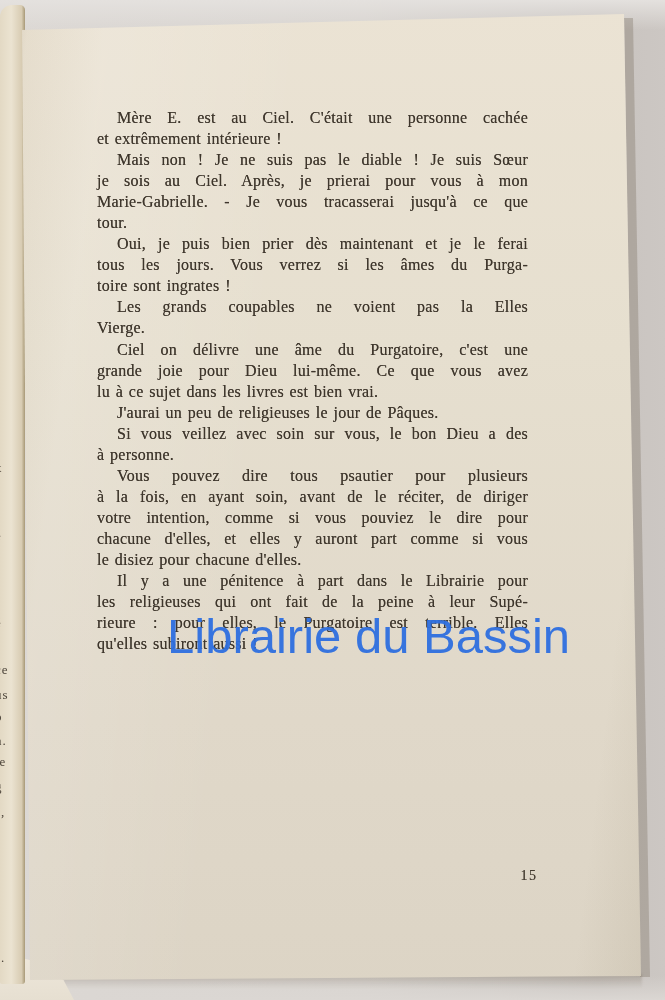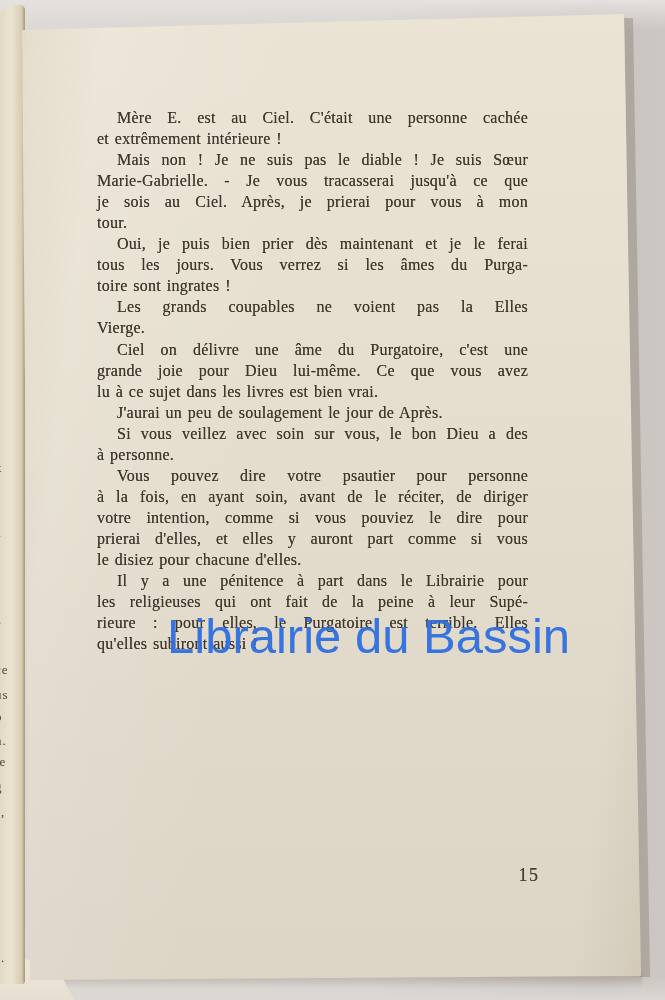--- a/index.html
+++ b/index.html
@@ -71,21 +71,21 @@
   .line.last{text-align-last:left;}
   .line.first{text-indent:20px;}
   .watermark{
     position:absolute;left:167px;top:608px;
     font-family:"Liberation Sans", sans-serif;
     font-size:49px;line-height:56px;white-space:nowrap;
     opacity:0.95;z-index:5;
   }
   .page-number{
     position:absolute;left:509px;top:865px;width:40px;
-    text-align:center;font-size:18px;line-height:21px;
+    text-align:center;font-size:14px;line-height:21px;
     color:#443c31;letter-spacing:1.5px;
     text-shadow:0 0 0.6px rgba(62,54,44,0.7);
   }
 </style>
 </head>
 <body>
 
 <div class="photo">
   <div class="bg"></div>
   <div class="bg-top"></div>
@@ -114,50 +114,50 @@
     </div>
 
   <div class="page">
     <div class="text-block">
         <div class="para">
           <div class="line first">Mère E. est au Ciel. C'était une personne cachée</div>
           <div class="line last">et extrêmement intérieure !</div>
         </div>
         <div class="para">
           <div class="line first">Mais non ! Je ne suis pas le diable ! Je suis Sœur</div>
+          <div class="line">je sois au Ciel. Après, je prierai pour vous à mon</div>
           <div class="line">Marie-Gabrielle. - Je vous tracasserai jusqu'à ce que</div>
-          <div class="line">je sois au Ciel. Après, je prierai pour vous à mon</div>
           <div class="line last">tour.</div>
         </div>
         <div class="para">
           <div class="line first">Oui, je puis bien prier dès maintenant et je le ferai</div>
           <div class="line">tous les jours. Vous verrez si les âmes du Purga-</div>
           <div class="line last">toire sont ingrates !</div>
         </div>
         <div class="para">
           <div class="line first">Les grands coupables ne voient pas la Elles</div>
           <div class="line last">Vierge.</div>
         </div>
         <div class="para">
           <div class="line first">Ciel on délivre une âme du Purgatoire, c'est une</div>
           <div class="line">grande joie pour Dieu lui-même. Ce que vous avez</div>
           <div class="line last">lu à ce sujet dans les livres est bien vrai.</div>
         </div>
         <div class="para">
-          <div class="line first last">J'aurai un peu de soulagement le jour de Après.</div>
+          <div class="line first last">J'aurai un peu de religieuses le jour de Pâques.</div>
         </div>
         <div class="para">
           <div class="line first">Si vous veillez avec soin sur vous, le bon Dieu a des</div>
           <div class="line last">à personne.</div>
         </div>
         <div class="para">
-          <div class="line first">Vous pouvez dire votre psautier pour personne</div>
+          <div class="line first">Vous pouvez dire tous psautier pour plusieurs</div>
           <div class="line">à la fois, en ayant soin, avant de le réciter, de diriger</div>
           <div class="line">votre intention, comme si vous pouviez le dire pour</div>
-          <div class="line">prierai d'elles, et elles y auront part comme si vous</div>
+          <div class="line">chacune d'elles, et elles y auront part comme si vous</div>
           <div class="line last">le disiez pour chacune d'elles.</div>
         </div>
         <div class="para">
           <div class="line first">Il y a une pénitence à part dans le Librairie pour</div>
           <div class="line">les religieuses qui ont fait de la peine à leur Supé-</div>
           <div class="line">rieure : pour elles, le Purgatoire est terrible. Elles</div>
           <div class="line last">qu'elles subiront aussi !</div>
         </div>
       </div>
     <div class="watermark" style="color: rgb(46, 111, 224);">Librairie du Bassin</div>

